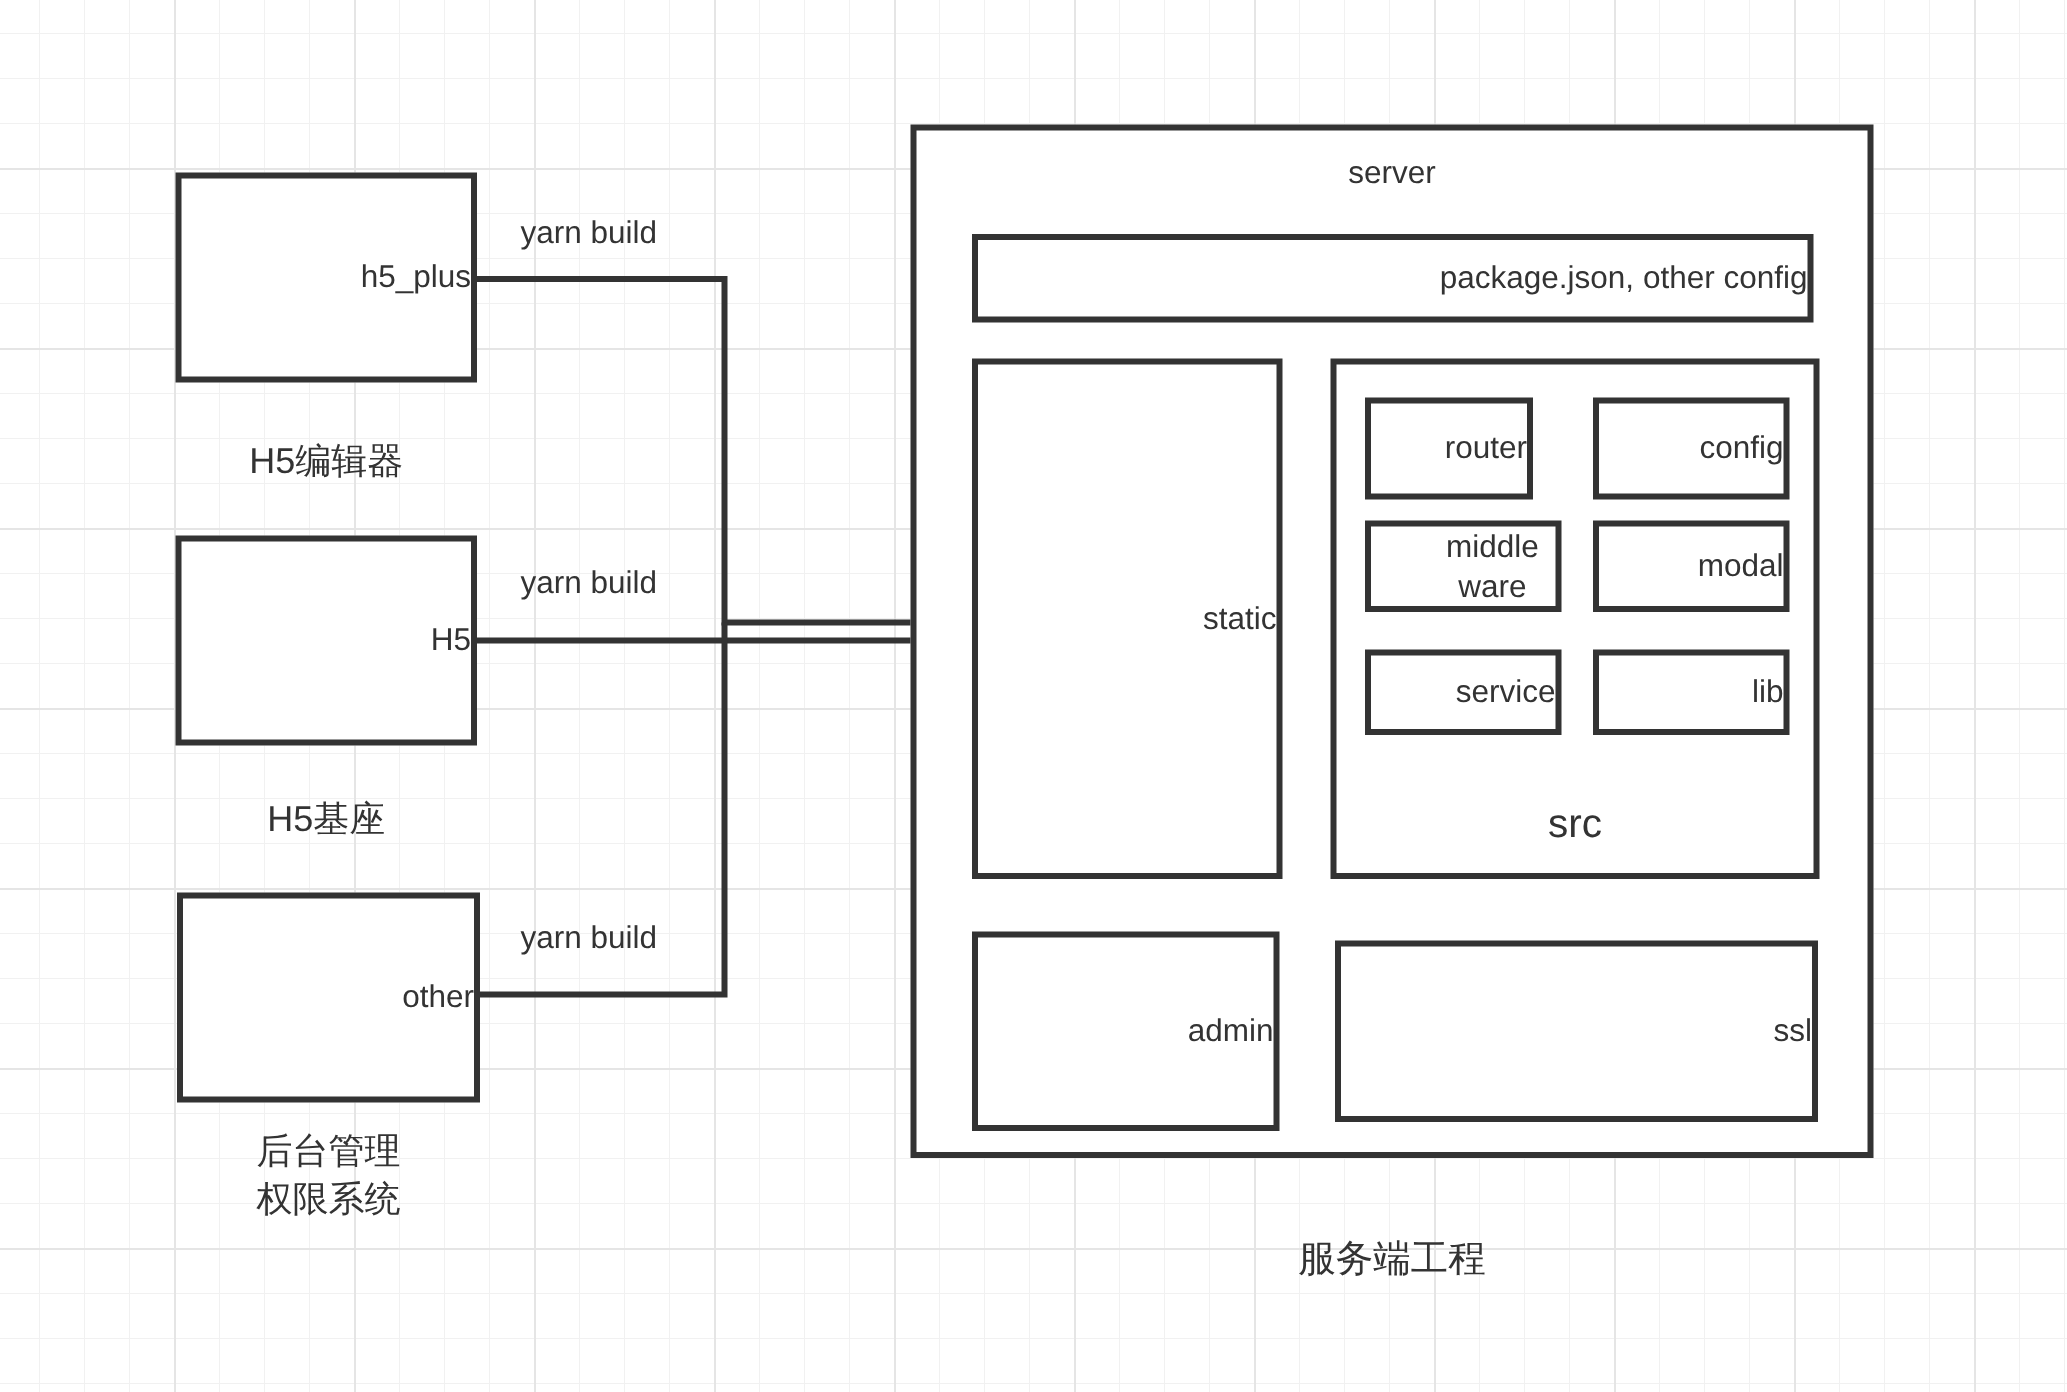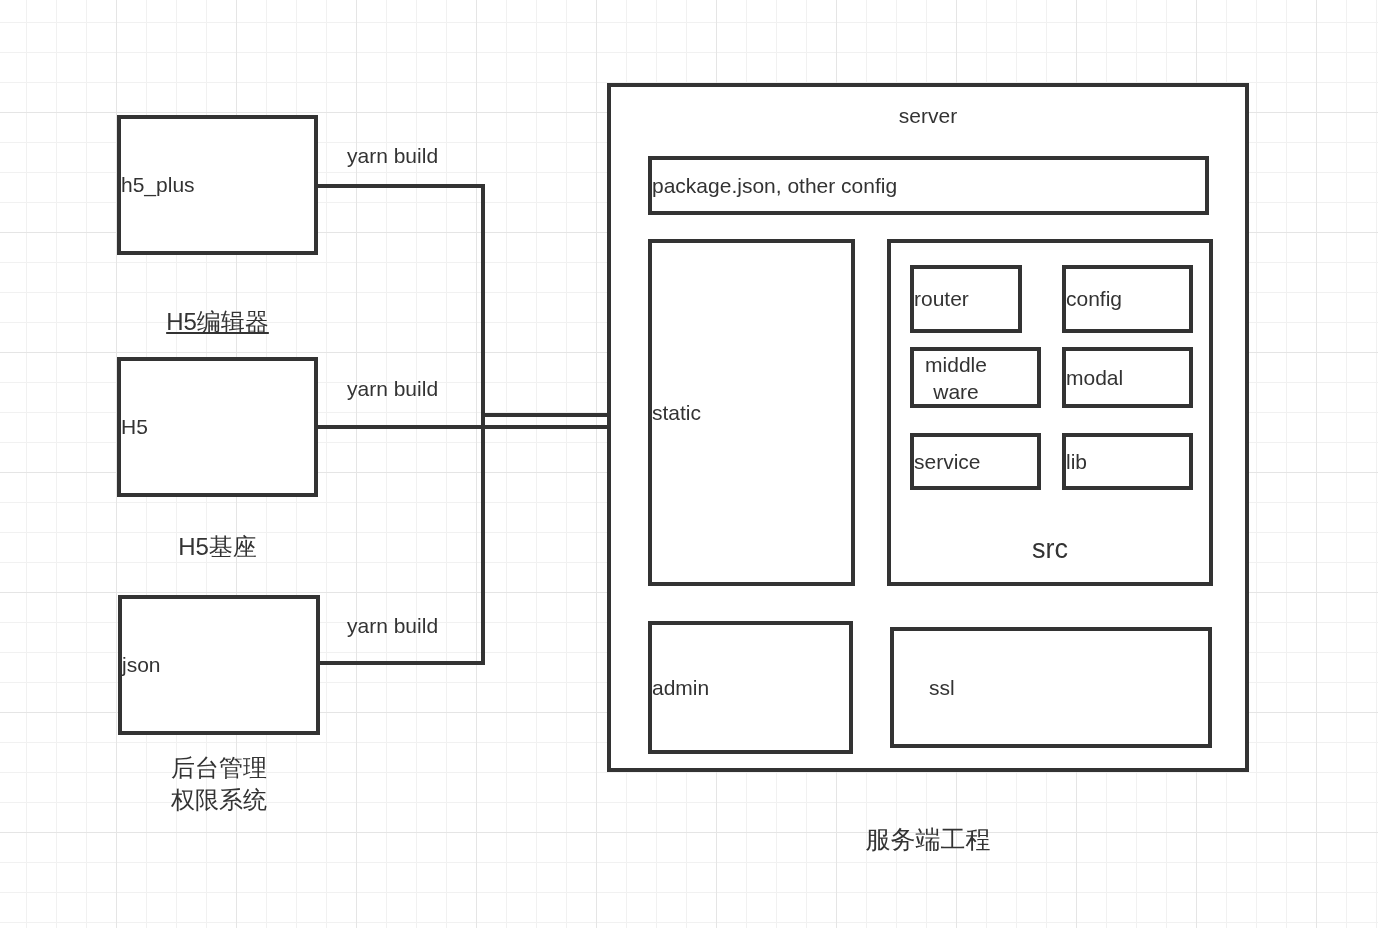--- a/index.html
+++ b/index.html
@@ -19,37 +19,37 @@
     background-size: 120px 120px, 120px 120px, 30px 30px, 30px 30px;
     background-position: -4px -8px, -4px -8px, -4px -8px, -4px -8px;
   }
   .node {
     position: absolute;
     box-sizing: border-box;
     background: var(--canvas-bg, #ffffff);
     border: 4px solid var(--stroke, #333333);
     display: flex;
     align-items: center;
-    justify-content: flex-start;
+    justify-content: flex-end;
     font-size: 21px;
     text-align: center;
   }
   .frame { background: var(--canvas-bg, #ffffff); position: absolute; box-sizing: border-box; border: 4px solid var(--stroke, #333333); }
   .txt { position: absolute; text-align: center; }
   .caption { font-size: 24px; line-height: 32px; white-space: pre-line; }
   .edge-label { font-size: 21px; text-align: center; }
   .title { font-size: 21px; }
   .wrap-narrow { display: inline-block; width: 84px; line-height: 27px; }
   svg.connectors { position: absolute; left: 0; top: 0; pointer-events: none; }
   svg.connectors path { fill: none; stroke: var(--stroke, #333333); stroke-width: 4; }
   svg.connectors polygon { fill: var(--stroke, #333333); stroke: none; }
 
   
   #box-h5plus { left: 117px; top: 115px; width: 201px; height: 140px; }
-  #cap-h5plus { left: 117px; top: 306px; width: 201px; text-decoration: underline; }
+  #cap-h5plus { left: 117px; top: 292px; width: 201px; }
   #box-h5     { left: 117px; top: 357px; width: 201px; height: 140px; }
   #cap-h5     { left: 117px; top: 531px; width: 201px; }
   #box-admin  { left: 118px; top: 595px; width: 202px; height: 140px; }
   #cap-admin  { left: 118px; top: 752px; width: 202px; }
   #lbl-yb1 { left: 347px; top: 144px; }
   #lbl-yb2 { left: 347px; top: 377px; }
   #lbl-yb3 { left: 347px; top: 614px; }
 
   
   #box-server { left: 607px; top: 83px; width: 642px; height: 689px; }
@@ -85,21 +85,21 @@
     <span>h5_plus</span>
   </div>
   <div class="txt caption" id="cap-h5plus">H5编辑器</div>
 
   <div class="node" id="box-h5">
     <span>H5</span>
   </div>
   <div class="txt caption" id="cap-h5">H5基座</div>
 
   <div class="node" id="box-admin">
-    <span>json</span>
+    <span>other</span>
   </div>
   <div class="txt caption" id="cap-admin">后台管理
 权限系统</div>
 
   <div class="txt edge-label" id="lbl-yb1">yarn build</div>
   <div class="txt edge-label" id="lbl-yb2">yarn build</div>
   <div class="txt edge-label" id="lbl-yb3">yarn build</div>
 
   <div class="frame" id="box-server"></div>
   <div class="txt title" id="server-title">server</div>

